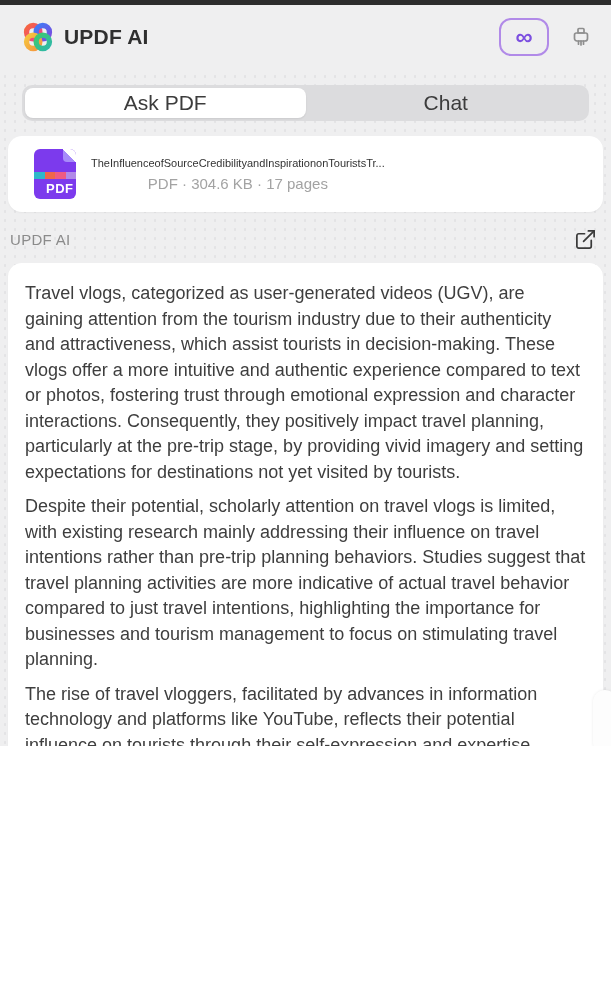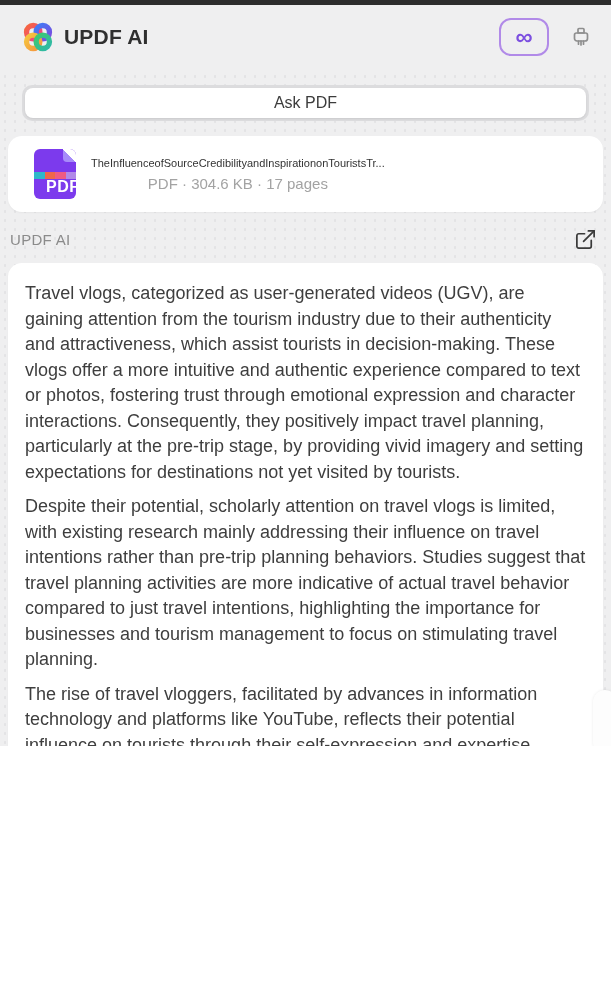--- a/index.html
+++ b/index.html
@@ -36,38 +36,38 @@
   }
   .brush-btn { margin-left:20px; background:none; border:none; cursor:pointer; display:flex; }
 
   
   .segmented {
     margin:16px 22px 0; height:36px; background:#dcdcde; border-radius:10px;
     display:flex; padding:3px;
   }
   .segment {
     flex:1; border:none; background:transparent; border-radius:8px;
-    font-family:inherit; font-size:16px; color:#3c3c3c; cursor:pointer;
+    font-family:inherit; font-size:21px; color:#3c3c3c; cursor:pointer;
     display:flex; align-items:center; justify-content:center;
   }
   .segment.active { background:#ffffff; box-shadow:0 1px 2px rgba(0,0,0,0.08); }
 
   
   .file-card {
     margin:15px 8px 0; height:76px; background:#ffffff; border-radius:14px;
     display:flex; align-items:center; gap:15px; padding:0 16px 0 26px;
     box-shadow:0 1px 2px rgba(0,0,0,0.04); cursor:pointer;
   }
   .pdf-icon { position:relative; width:42px; height:50px; background:#7c3aed; border-radius:6px; flex:0 0 auto; overflow:hidden; }
   .pdf-icon .fold { position:absolute; top:0; right:0; width:13px; height:13px;
     background:linear-gradient(225deg, #ffffff 50%, #a78bfa 50%); border-bottom-left-radius:4px; }
   .pdf-icon .stripe { position:absolute; top:23px; left:0; right:0; height:7px; display:flex; }
   .pdf-icon .stripe i { flex:1; }
   .pdf-icon .label { position:absolute; bottom:3px; left:0; right:4px; text-align:center;
-    color:#fff; font-size:16px; font-weight:bold; letter-spacing:0.5px;padding-left:12px; }
+    color:#fff; font-size:13px; font-weight:bold; letter-spacing:0.5px;padding-left:12px; }
   .file-text { min-width:0; }
   .file-title { font-size:11px; color:#333; white-space:nowrap; overflow:hidden; }
   .file-meta { font-size:15px; color:#a3a3a3; margin-top:6px;text-align:center; }
 
   
   .sender-row {
     margin:16px 14px 8px 10px; display:flex; align-items:center; justify-content:space-between;
   }
   .sender-label { font-size:15px; color:#8b8b8b; letter-spacing:0.3px; }
   .open-btn { background:none; border:none; cursor:pointer; display:flex; }
@@ -140,20 +140,21 @@
       <svg class="gray-icon" width="24" height="24" viewBox="0 0 24 24">
         <path d="M10 3.5h4a1 1 0 0 1 1 1V8h-6V4.5a1 1 0 0 1 1-1z"></path>
         <path d="M7.5 8h9a2 2 0 0 1 2 2v3.5a2.5 2.5 0 0 1-2.5 2.5H8A2.5 2.5 0 0 1 5.5 13.5V10a2 2 0 0 1 2-2z"></path>
         <path d="M9.5 16v3.2M12 16v4M14.5 16v3.2"></path>
       </svg>
     </button>
   </div>
 
   <div class="segmented">
     <button class="segment active">Ask PDF</button>
+    <button class="segment">Chat</button>
   </div>
 
   <div class="file-card">
     <div class="pdf-icon">
       <div class="fold"></div>
       <div class="stripe">
         <i style="background:#2fb8c9"></i>
           <i style="background:#f0674a"></i>
           <i style="background:#ef5b84"></i>
           <i style="background:#b18ae8"></i>

